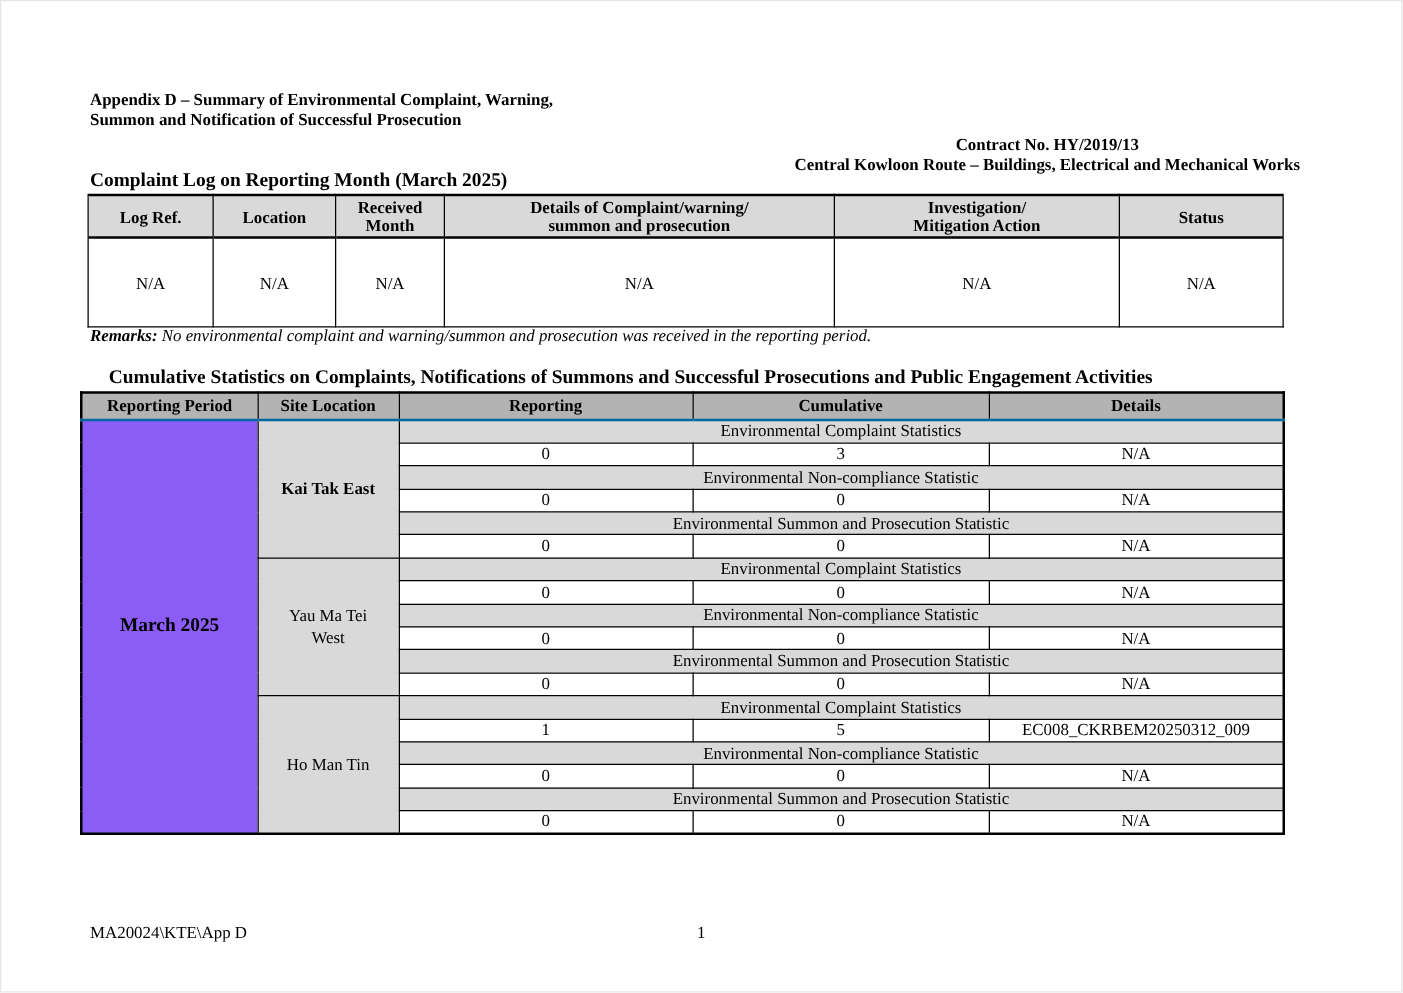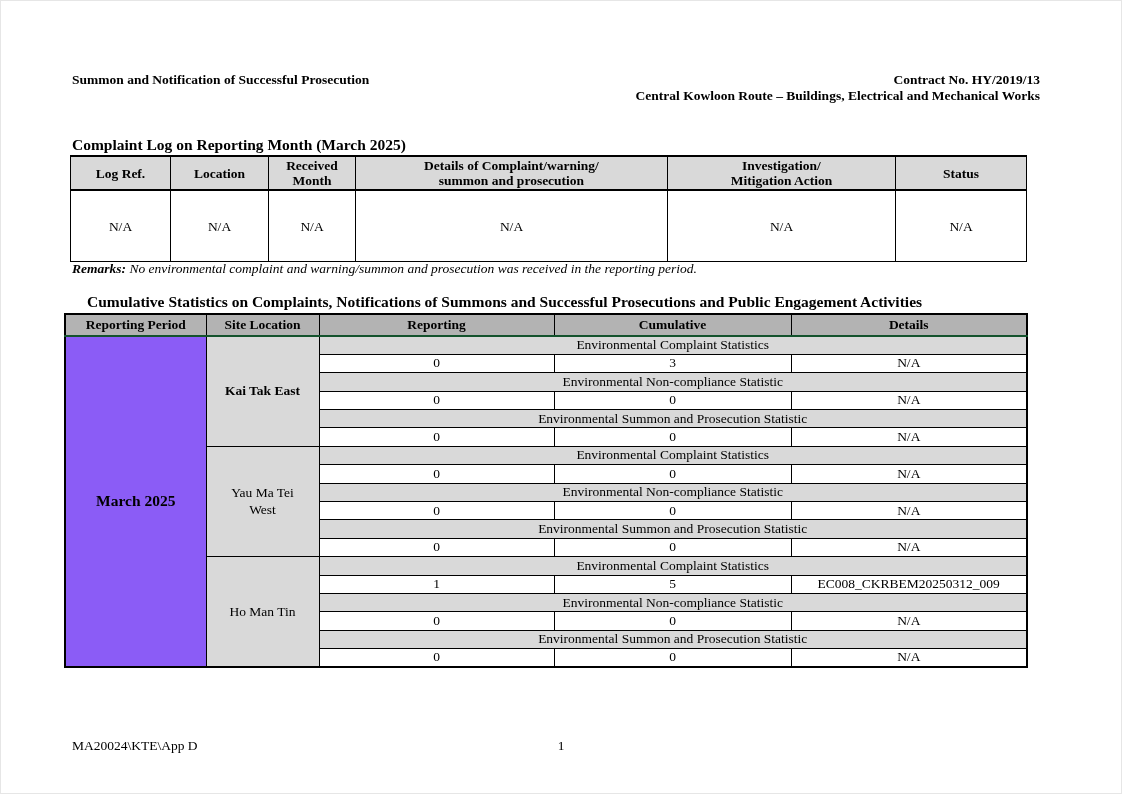--- a/index.html
+++ b/index.html
@@ -13,21 +13,21 @@
     overflow:hidden;
   }
   .pre { white-space:pre-line; }
 
   
   .doc-header {
     position:absolute; top:72px; left:72px; right:82px;
     display:flex; justify-content:space-between;
     font-weight:bold; font-size:13.5px; line-height:16px;
   }
-  .doc-header .hdr-right { text-align:right; }
+  .doc-header .hdr-right { text-align:center;margin-top:36px; }
 
   
   .t1-title { position:absolute; top:136px; left:72px; font-size:15.5px; font-weight:bold;text-align:center; }
   .t2-title { position:absolute; top:293px; left:64px; font-size:15.5px; font-weight:bold;margin-left:23px; }
 
   
   table.t1 {
     position:absolute; top:155px; left:70px; width:956px;
     border-collapse:collapse; table-layout:fixed;
     font-size:13.5px;
@@ -47,37 +47,38 @@
   table.t2 {
     position:absolute; top:313px; left:64px; width:962px;
     border-collapse:collapse; table-layout:fixed;
     font-size:13.5px;
     border:2px solid #000;
   }
   table.t2 th, table.t2 td {
     border:1px solid #000; text-align:center; vertical-align:middle;
     padding:0 2px; line-height:1.2;
   }
-  table.t2 thead th { background:#b3b3b3; height:20px; font-weight:bold; border-bottom:2px solid #14532d; }
+  table.t2 thead th { background:#b3b3b3; height:20px; font-weight:bold; border-bottom:2px solid #0369a1; }
   table.t2 tbody tr { height:18.4px; }
   td.cell-march { background:#8b5cf6; font-weight:bold; font-size:15.5px; border-right:1px solid #000; }
   td.cell-site  { background:#d9d9d9; }
   td.cell-site.bold { font-weight:bold; }
   td.cell-sectionlabel { background:#d9d9d9; }
   td.cell-value { background:#ffffff; }
 
   
   .footer-left { position:absolute; top:738px; left:72px; font-size:13.5px; }
   .footer-page { position:absolute; top:738px; left:0; width:1122px; text-align:center; font-size:13.5px; }
 </style>
 </head>
 <body>
 
 <div class="doc-header">
   <div class="hdr-left">
+    <div>Appendix D – Summary of Environmental Complaint, Warning,</div>
     <div>Summon and Notification of Successful Prosecution</div>
   </div>
   <div class="hdr-right">
     <div>Contract No. HY/2019/13</div>
     <div>Central Kowloon Route – Buildings, Electrical and Mechanical Works</div>
   </div>
 </div>
 
 <div class="t1-title">Complaint Log on Reporting Month (March 2025)</div>
 

